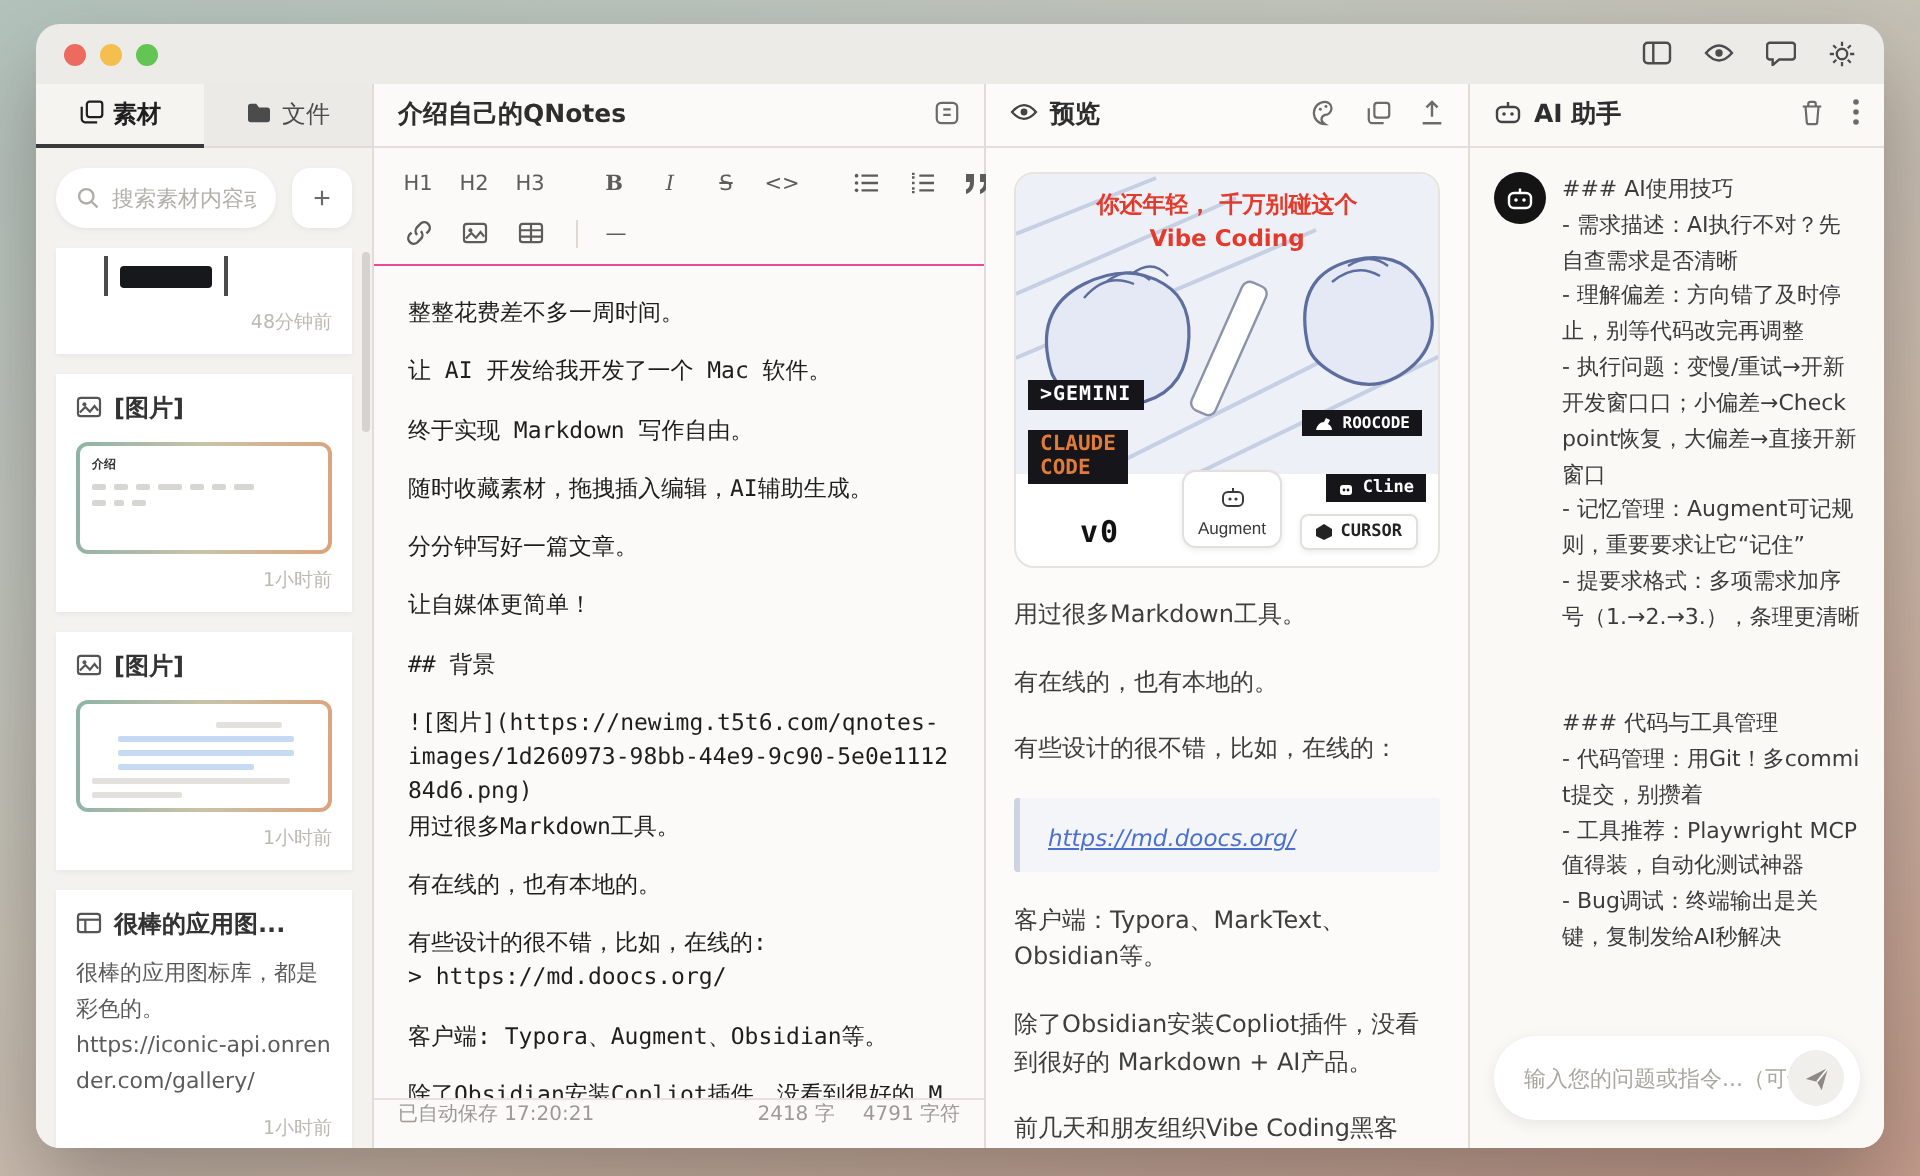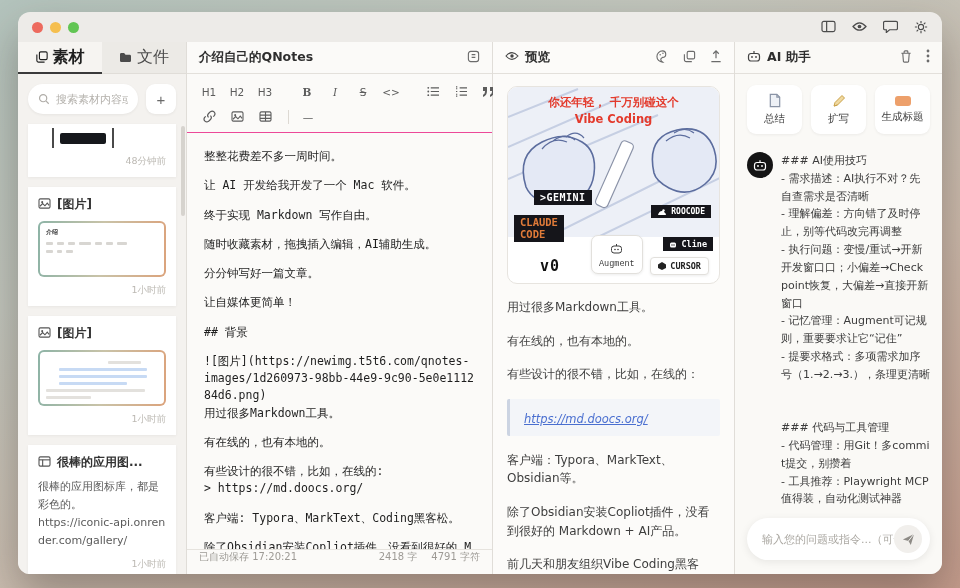--- a/index.html
+++ b/index.html
@@ -20,21 +20,21 @@
 
   .main { flex:1; display:flex; min-height:0; }
   .panel-hd { height:32px; flex:none; display:flex; align-items:center; gap:6px;
     padding:0 12px; border-bottom:1px solid #e3e0db; font-size:12.5px; color:#2e2e2e; font-weight:600; }
   .hd-icons { margin-left:auto; display:flex; gap:14px; color:#6b6b6b; align-items:center; }
 
   
   .sidebar { width:169px; flex:none; background:#f4f2ef; border-right:1px solid #e0ddd8; display:flex; flex-direction:column; }
   .tabs { height:32px; display:flex; flex:none; background:#eceae6; border-bottom:1px solid #e0ddd8; }
   .tab { flex:1; display:flex; align-items:center; justify-content:center; gap:5px;
-    font-size:16px; color:#4b4b4b; cursor:pointer; position:relative;text-align:right; }
+    font-size:12px; color:#4b4b4b; cursor:pointer; position:relative;text-align:right; }
   .tab.active { background:#f6f4f1; color:#1f1f1f; font-weight:600; }
   .tab.active::after { content:""; position:absolute; left:0; right:0; bottom:-1px; height:2px; background:#3a3a3a; }
   .search-row { display:flex; gap:8px; padding:10px 10px 8px; flex:none; }
   .search { flex:1; height:30px; background:#fff; border-radius:15px; display:flex; align-items:center;
     gap:6px; padding:0 10px; box-shadow:0 1px 3px rgba(0,0,0,.06); }
   .search input { border:0; outline:0; width:100%; font-size:11px; color:#444; background:transparent;
     font-family:inherit; }
   .search input::placeholder { color:#b3b0ab; }
   .add-btn { width:30px; height:30px; background:#fff; border:0; border-radius:9px; font-size:15px;
     color:#6a6a6a; box-shadow:0 1px 3px rgba(0,0,0,.06); cursor:pointer; }
@@ -81,27 +81,27 @@
   .pv-quote { background:#f3f5f9; border-left:3px solid #ccd4e2; border-radius:2px;
     padding:9px 14px; margin-bottom:15px; }
   .pv-quote a { font-size:11.5px; font-style:italic; color:#4a6fd0; text-decoration:underline;margin-top:45px; }
   .meme { position:relative; width:100%; height:198px; border:1px solid #e7e4df; border-radius:10px;
     overflow:hidden; background:#fff; margin-bottom:14px; }
   .meme svg.hand { position:absolute; top:0; left:0; }
   .meme-cap { position:absolute; top:7px; left:0; right:0; text-align:center; color:#e33a2c;
     font-weight:700; font-size:11.5px; line-height:1.5; z-index:2; }
   .badge { position:absolute; z-index:3; font-family:"DejaVu Sans Mono","Liberation Mono",monospace; }
   .bk { background:#15151a; color:#fff; padding:2px 6px; font-weight:700; }
-  .b-gemini { left:26px; top:103px; font-size:10px; letter-spacing:.5px; }
+  .b-gemini { left:6px; top:103px; font-size:10px; letter-spacing:.5px; }
   .b-roocode { right:8px; top:118px; font-size:8px; display:flex; align-items:center; gap:4px; }
   .b-claude { left:6px; top:128px; font-size:10.5px; line-height:1.1; color:#e07b39; text-align:left; }
   .b-cline { right:6px; top:150px; font-size:8.5px; display:flex; align-items:center; gap:4px; }
   .b-augment { left:83px; top:148px; background:#fff; border:1px solid #e2e0dc; border-radius:7px;
     padding:3px 7px 4px; text-align:center; color:#3a3a3a; box-shadow:0 1px 3px rgba(0,0,0,.08); }
-  .b-augment .lbl { font-size:8.5px; margin-top:1px; font-family:Liberation Mono, monospace; }
+  .b-augment .lbl { font-size:8.5px; margin-top:1px; font-family:Liberation Sans, sans-serif; }
   .b-v0 { left:32px; top:170px; font-size:15px; font-weight:700; color:#111; letter-spacing:1px; }
   .b-cursor { right:10px; top:170px; background:#fff; border:1px solid #e2e0dc; border-radius:4px;
     padding:3px 7px; font-size:8.5px; font-weight:700; color:#222; display:flex; align-items:center; gap:4px;
     box-shadow:0 1px 3px rgba(0,0,0,.08); }
 
   
   .ai { flex:1; background:#faf9f6; display:flex; flex-direction:column; min-width:0; }
   .ai-actions { display:flex; gap:9px; padding:11px 12px 6px; flex:none; }
   .ai-act { flex:1; background:#fff; border:0; border-radius:9px; height:49px; cursor:pointer;
     display:flex; flex-direction:column; align-items:center; justify-content:center; gap:4px;
@@ -356,21 +356,21 @@
         <p>终于实现 Markdown 写作自由。</p>
         <p>随时收藏素材，拖拽插入编辑，AI辅助生成。</p>
         <p>分分钟写好一篇文章。</p>
         <p>让自媒体更简单！</p>
         <p>## 背景</p>
         <p>![图片](https://newimg.t5t6.com/qnotes-images/1d260973-98bb-44e9-9c90-5e0e111284d6.png)
 用过很多Markdown工具。</p>
         <p>有在线的，也有本地的。</p>
         <p>有些设计的很不错，比如，在线的:
 &gt; https://md.doocs.org/</p>
-        <p>客户端: Typora、MarkText、Coding黑客松。</p>
+        <p>客户端: Typora、Augment、Obsidian等。</p>
         <p>除了Obsidian安装Copliot插件，没看到很好的 Markdown + AI 产品。</p>
       </div>
 
       <div class="statusbar">
         <span>已自动保存 17:20:21</span>
         <span class="status-r">
           <span>2418 字</span>
           <span>4791 字符</span>
         </span>
       </div>
@@ -477,42 +477,20 @@
                 <path d="M1 3.5h10M4 3.5V2 a1 1 0 0 1 1 -1h2 a1 1 0 0 1 1 1v1.5M2.5 3.5 l.7 8.5 a1 1 0 0 0 1 1h3.6 a1 1 0 0 0 1 -1 l.7 -8.5"></path>
               </svg></span>
           <span><svg width="4" height="14" viewBox="0 0 4 14" fill="currentColor">
                 <circle cx="2" cy="2" r="1.4"></circle>
                 <circle cx="2" cy="7" r="1.4"></circle>
                 <circle cx="2" cy="12" r="1.4"></circle>
               </svg></span>
         </div>
       </div>
 
-      <div class="ai-actions">
-        <button class="ai-act">
-          <svg width="14" height="15" viewBox="0 0 14 16" fill="none" stroke="#8a94a6" stroke-width="1.3">
-              <path d="M2 1.5 h7 l3 3 v10 h-10z" fill="#eef1f6"></path>
-              <path d="M9 1.5 v3 h3"></path>
-            </svg>
-          <span class="lbl">总结</span>
-        </button>
-        <button class="ai-act">
-          <svg width="14" height="14" viewBox="0 0 14 14">
-              <path d="M2 12 l1 -3.5 7 -7 2.5 2.5 -7 7z" fill="#f0d9a0" stroke="#caa24a" stroke-width="1"></path>
-              <path d="M2 12 l3.5 -1" stroke="#caa24a" stroke-width="1"></path>
-            </svg>
-          <span class="lbl">扩写</span>
-        </button>
-        <button class="ai-act">
-          <svg width="16" height="10" viewBox="0 0 16 10">
-              <rect x="0" y="0" width="16" height="10" rx="3" fill="#eda06b"></rect>
-            </svg>
-          <span class="lbl">生成标题</span>
-        </button>
-      </div>
 
       <div class="ai-chat">
         <div class="avatar">
           <svg width="14" height="12" viewBox="0 0 14 12" fill="none" stroke="#fff" stroke-width="1.2">
               <rect x="1.5" y="3.5" width="11" height="7.5" rx="2.5"></rect>
               <circle cx="5" cy="7" r=".9" fill="#fff" stroke="none"></circle>
               <circle cx="9" cy="7" r=".9" fill="#fff" stroke="none"></circle>
               <line x1="7" y1="3.5" x2="7" y2="1.2"></line>
             </svg>
         </div>

